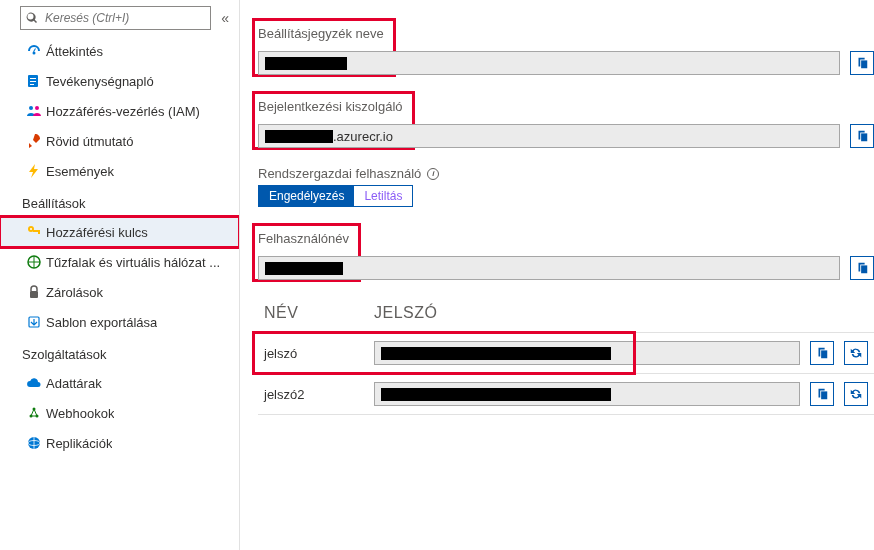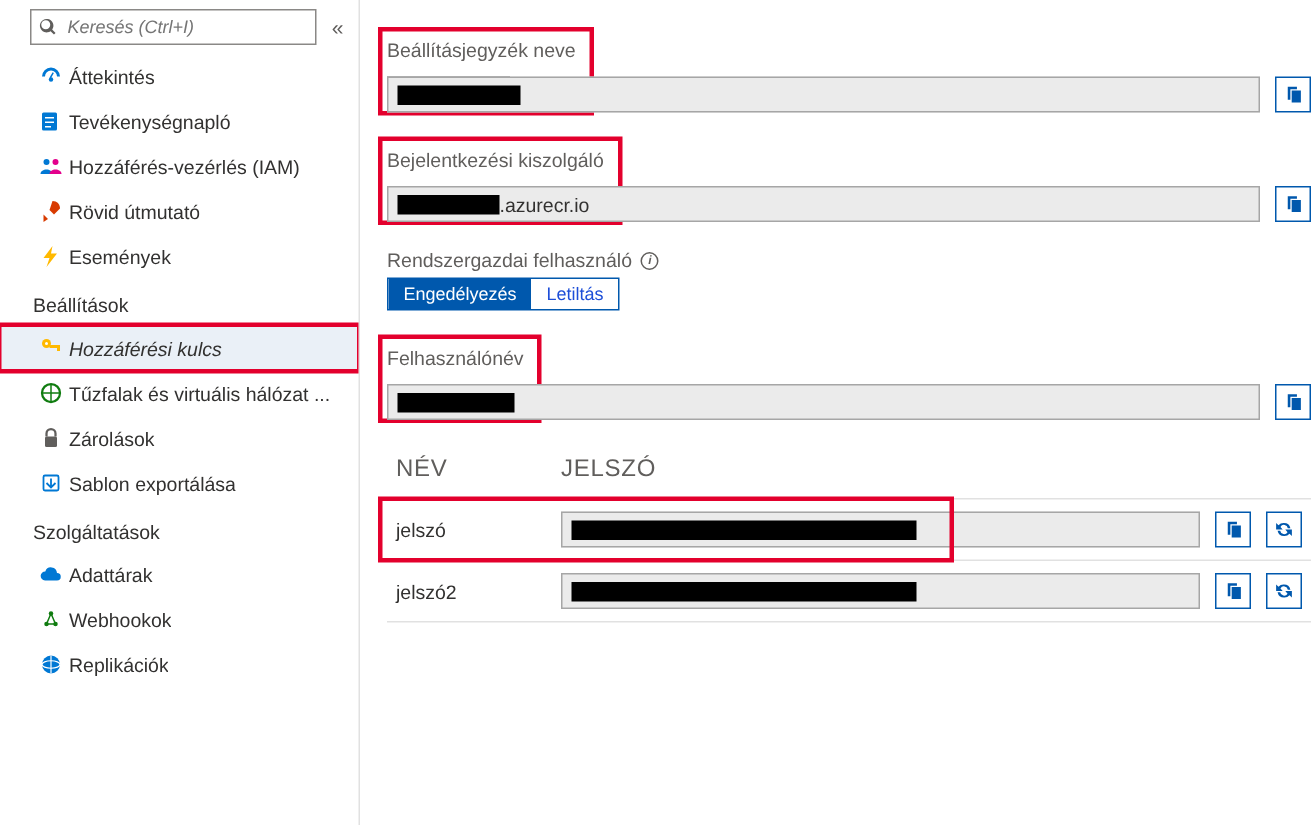--- a/index.html
+++ b/index.html
@@ -7,21 +7,21 @@
   
   .sidebar { width: 240px; border-right: 1px solid #e1e1e1; display: flex; flex-direction: column; padding-top: 6px; }
   .sidebar-top { display: flex; align-items: center; padding: 0 8px 6px 20px; gap: 8px; }
   .search-wrap { position: relative; flex: 1; }
   .search-input { width: 100%; height: 24px; border: 1px solid #8a8886; background: #fff; padding: 0 6px 0 24px; font-size: 12px; color: #605e5c; font-style: italic; }
   .search-icon { position: absolute; left: 6px; top: 50%; transform: translateY(-50%); width: 12px; height: 12px; }
   .collapse-icon { color: #605e5c; font-size: 14px; cursor: pointer; padding: 2px; }
   
   .nav { flex: 1; overflow-y: auto; }
   .nav-item { display: flex; align-items: center; gap: 4px; padding: 7px 10px 7px 26px; cursor: pointer; position: relative; }
-  .nav-item.selected { background: #eaf0f7; font-style: italic; }
+  .nav-item.selected { background: #eaf0f7; }
   .nav-item .ni-icon { width: 16px; height: 16px; display: inline-flex; align-items: center; justify-content: center; flex-shrink: 0; }
   .nav-item .ni-label { white-space: nowrap; overflow: hidden; text-overflow: ellipsis; }
   .section-header { padding: 10px 10px 6px 22px; font-size: 13px; color: #323130; }
   
   .red-box { outline: 3px solid #e3002d; outline-offset: -1px; }
   
   .main { flex: 1; padding: 20px 0 0 18px; overflow-y: auto; }
   .field-block { margin-bottom: 18px; }
   .field-label-row { display: flex; align-items: center; gap: 6px; margin-bottom: 4px; }
   .field-label { color: #605e5c; }
@@ -32,21 +32,21 @@
   .copy-btn { width: 24px; height: 24px; border: 1px solid #0058ad; background: #fff; display: inline-flex; align-items: center; justify-content: center; cursor: pointer; }
   .copy-btn svg path { fill: #0058ad; }
   .regen-btn { width: 24px; height: 24px; border: 1px solid #0058ad; background: #fff; display: inline-flex; align-items: center; justify-content: center; cursor: pointer; }
   .regen-btn svg path { fill: #0058ad; }
   
   .fb-redwrap { display:inline-block; padding:6px 10px 6px 4px; margin-left:-4px; }
   
   .toggle { display: inline-flex; border: 1px solid #0058ad; height: 22px; overflow: hidden; }
   .toggle button { border: none; padding: 0 10px; font-size: 12px; cursor: pointer; height: 100%; }
   .toggle .on { background: #0058ad; color: #fff; }
-  .toggle .off { background: #fff; color: #1d4ed8; }
+  .toggle .off { background: #fff; color: #8b5cf6; }
   
   .tbl { width: 100%; margin-top: 8px; border-collapse: collapse; }
   .tbl th { text-align: left; font-weight: 400; color: #605e5c; font-size: 16px; padding: 6px 6px 10px 6px; letter-spacing: 0.5px; }
   .tbl td { padding: 8px 6px; border-top: 1px solid #e1e1e1;}
   .tbl tr.lastborder td { border-bottom: 1px solid #e1e1e1; }
   .tbl .pw-cell { display: flex; align-items: center; gap: 10px; }
   .tbl .pw-input { flex: 1; height: 24px; border: 1px solid #a6a6a6; background: #ebebeb; display:flex; align-items:center; padding:0 6px;}
   .tbl .name-col { width: 110px; }
 </style>
 </head>

